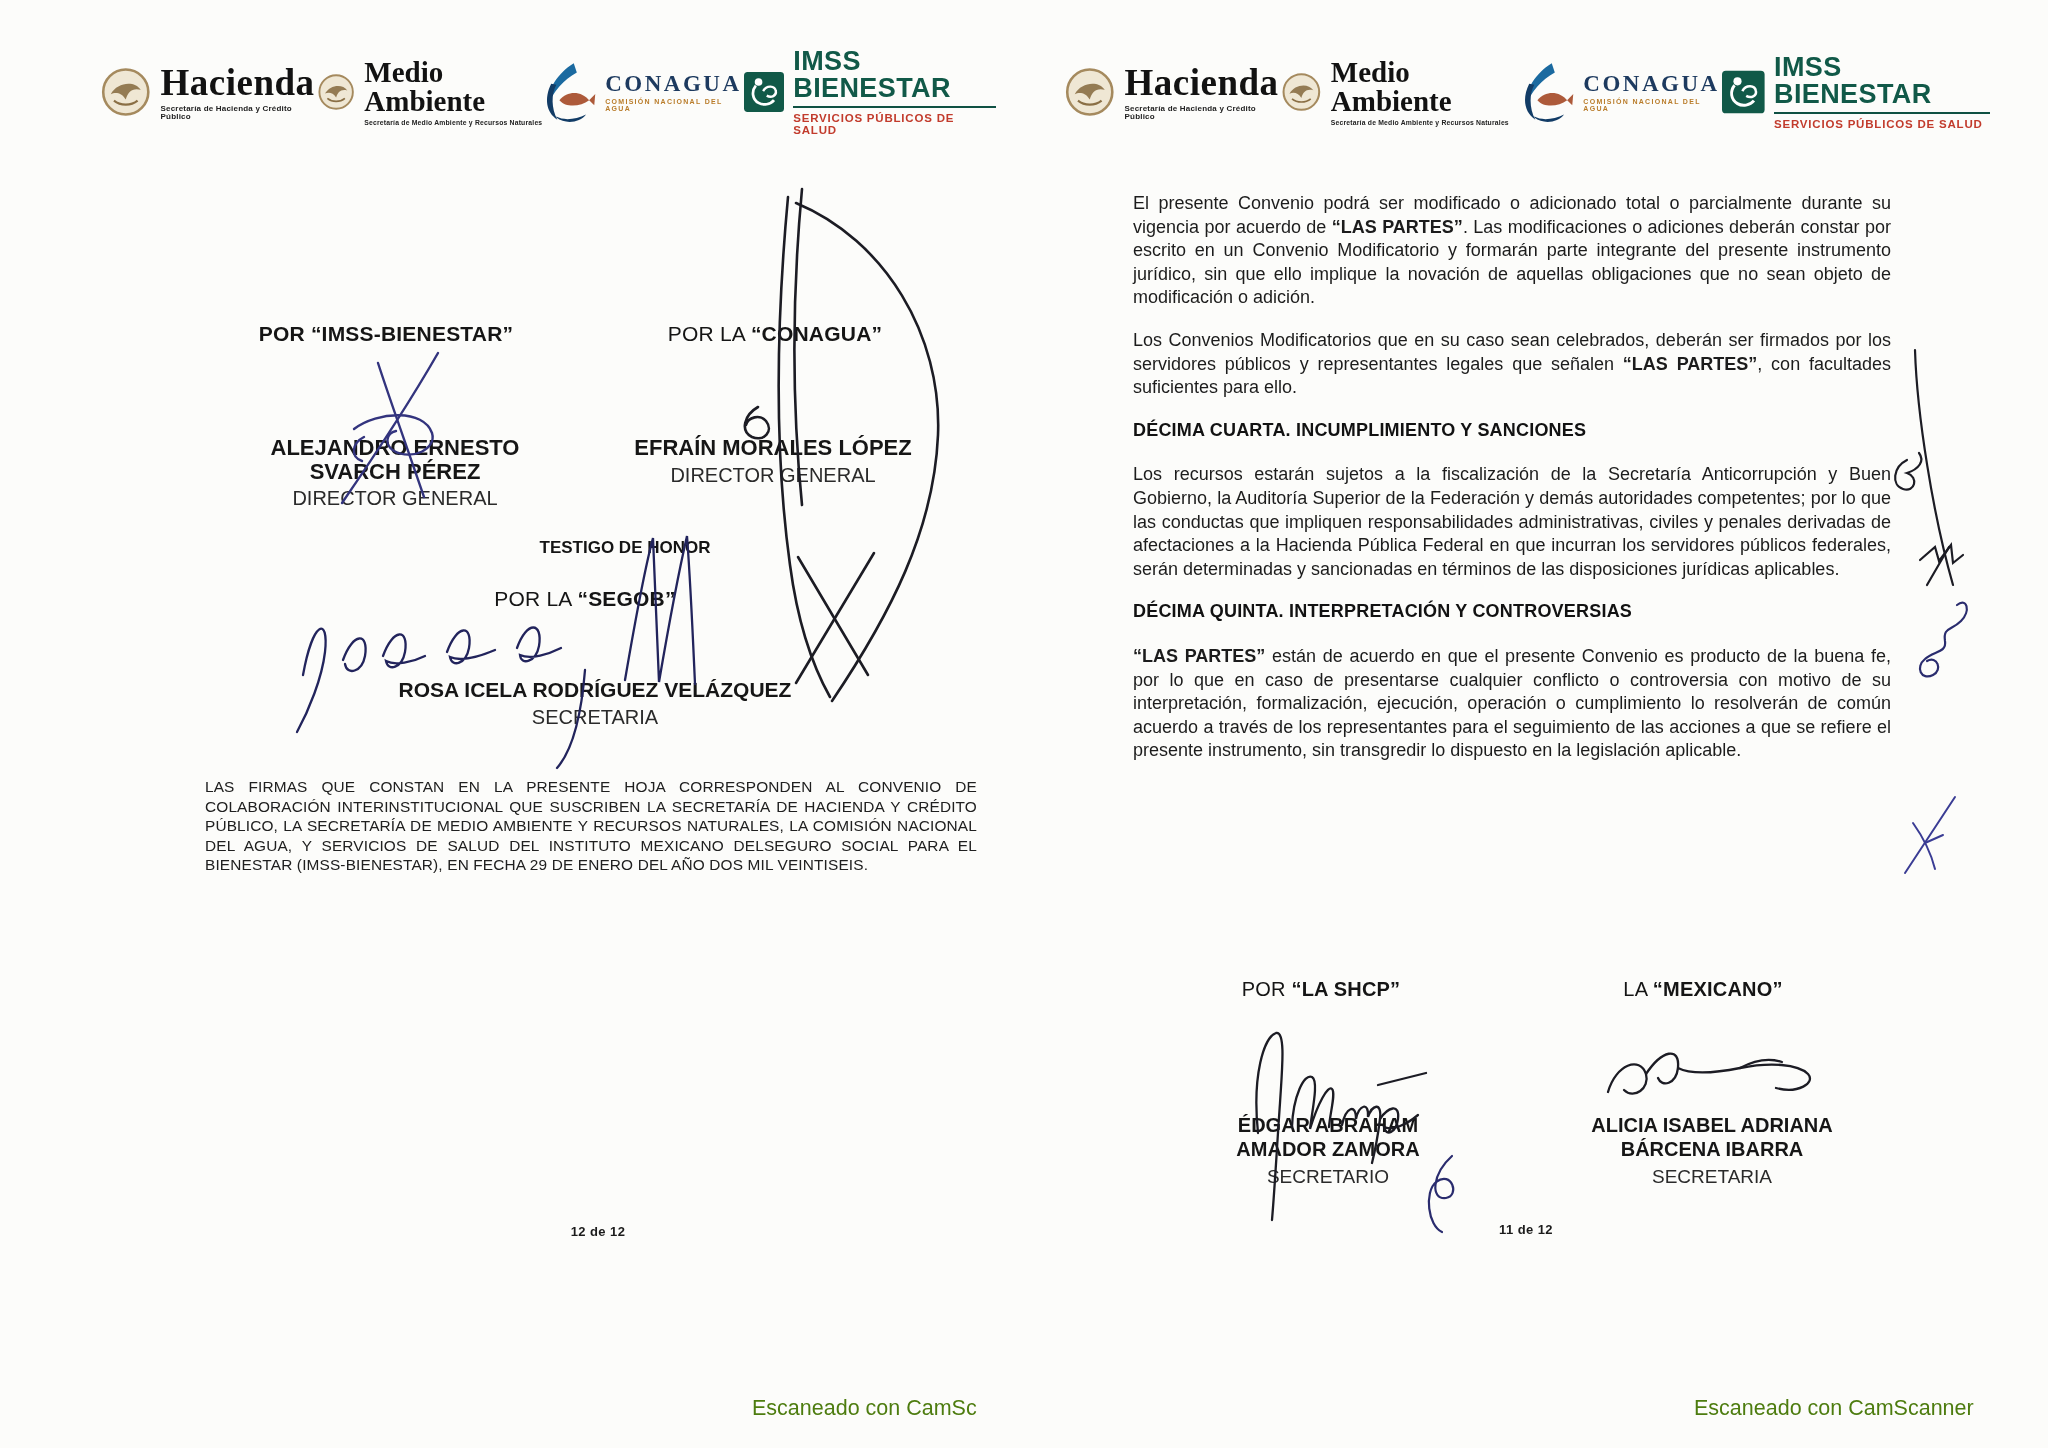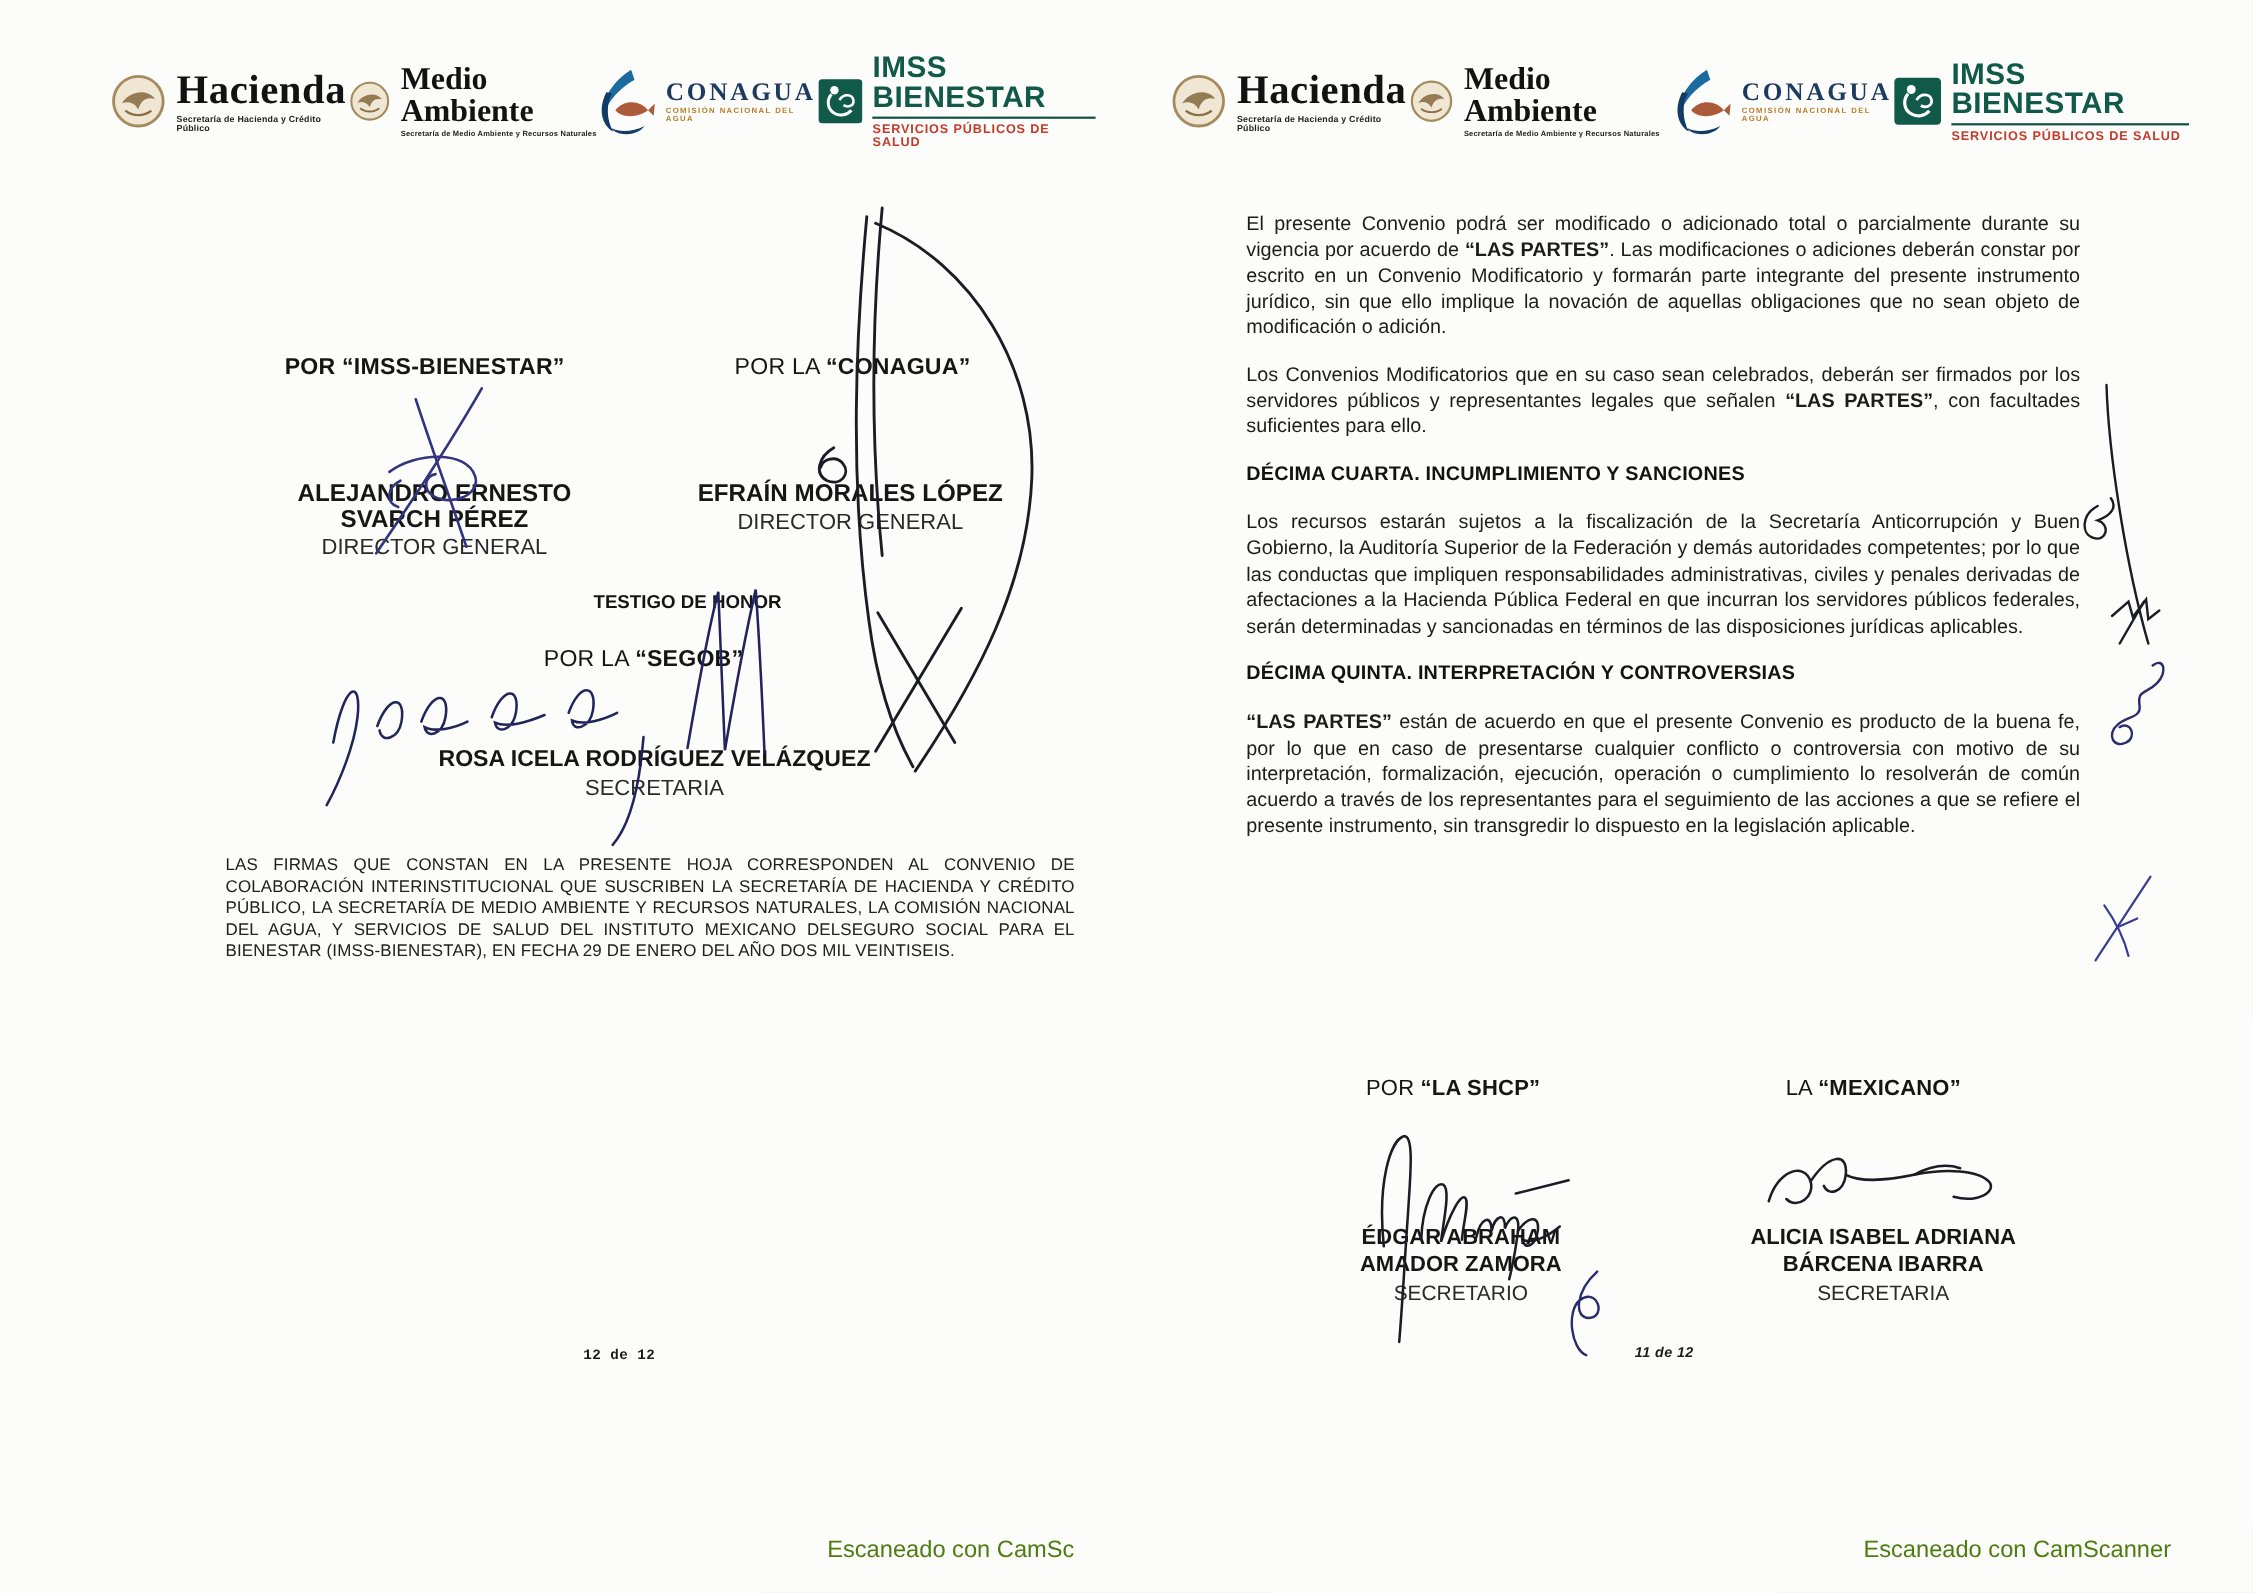--- a/index.html
+++ b/index.html
@@ -123,21 +123,21 @@
 
     <div class="abs ctr witness-h" style="left:625px;top:538px;">TESTIGO DE HONOR</div>
     <div class="abs ctr siglabel" style="left:585px;top:587px;"><span>POR LA </span><span class="b">“SEGOB”</span></div>
     <div class="abs" style="left:595px;top:678px;transform:translateX(-50%);text-align:center;width:460px;">
       <div class="sigvname" style="font-size:21px;">ROSA ICELA RODRÍGUEZ VELÁZQUEZ</div>
       <div class="sigvtitle">SECRETARIA</div>
     </div>
 
     <div class="abs attest" style="left:205px;top:777px;width:772px;">LAS FIRMAS QUE CONSTAN EN LA PRESENTE HOJA CORRESPONDEN AL CONVENIO DE COLABORACIÓN INTERINSTITUCIONAL QUE SUSCRIBEN LA SECRETARÍA DE HACIENDA Y CRÉDITO PÚBLICO, LA SECRETARÍA DE MEDIO AMBIENTE Y RECURSOS NATURALES, LA COMISIÓN NACIONAL DEL AGUA, Y SERVICIOS DE SALUD DEL INSTITUTO MEXICANO DELSEGURO SOCIAL PARA EL BIENESTAR (IMSS-BIENESTAR), EN FECHA 29 DE ENERO DEL AÑO DOS MIL VEINTISEIS.</div>
 
-    <div class="abs ctr pagenum" style="left:563px;top:1224px;font-family:Liberation Mono, monospace;">12 de 12</div>
+    <div class="abs ctr pagenum" style="left:598px;top:1224px;">12 de 12</div>
   </section>
 
   <section class="page right">
 
     <header class="logo-strip">
       <div class="logo">
         <svg width="54" height="54" viewBox="0 0 48 48">
           <circle cx="24" cy="24" r="21" fill="#e4d5b4" opacity=".55"></circle>
           <circle cx="24" cy="24" r="21" fill="none" stroke="#a58a5e" stroke-width="2.4"></circle>
           <path d="M10 26 C16 15 32 13 38 22 C30 20 26 24 24 31 C20 24 14 24 10 26 Z" fill="#8a6f45" opacity=".9"></path>
@@ -201,21 +201,21 @@
 
     <div class="abs" style="left:304px;top:1114px;transform:translateX(-50%);text-align:center;width:275px;">
       <div class="sigvname" style="font-size:20px;">ÉDGAR ABRAHAM AMADOR ZAMORA</div>
       <div class="sigvtitle" style="font-size:19px;">SECRETARIO</div>
     </div>
     <div class="abs" style="left:688px;top:1114px;transform:translateX(-50%);text-align:center;width:340px;">
       <div class="sigvname" style="font-size:20px;">ALICIA ISABEL ADRIANA BÁRCENA IBARRA</div>
       <div class="sigvtitle" style="font-size:19px;">SECRETARIA</div>
     </div>
 
-    <div class="abs ctr pagenum" style="left:489px;top:1222px;font-style:italic;">11 de 12</div>
+    <div class="abs ctr pagenum" style="left:502px;top:1222px;">11 de 12</div>
   </section>
 
   <svg class="sig" style="left:320px;top:345px;" width="155" height="165" viewBox="0 0 155 165">
     <g fill="none" stroke="#33347e" stroke-width="2.4" stroke-linecap="round">
       <path d="M118 8 C95 48 55 110 22 158"></path>
       <path d="M58 18 C70 55 88 105 104 152"></path>
       <path d="M34 84 C58 66 104 64 112 88 C117 104 92 116 74 106 C64 100 66 88 76 86"></path>
       <path d="M44 92 C32 98 30 112 42 116"></path>
     </g>
   </svg>

